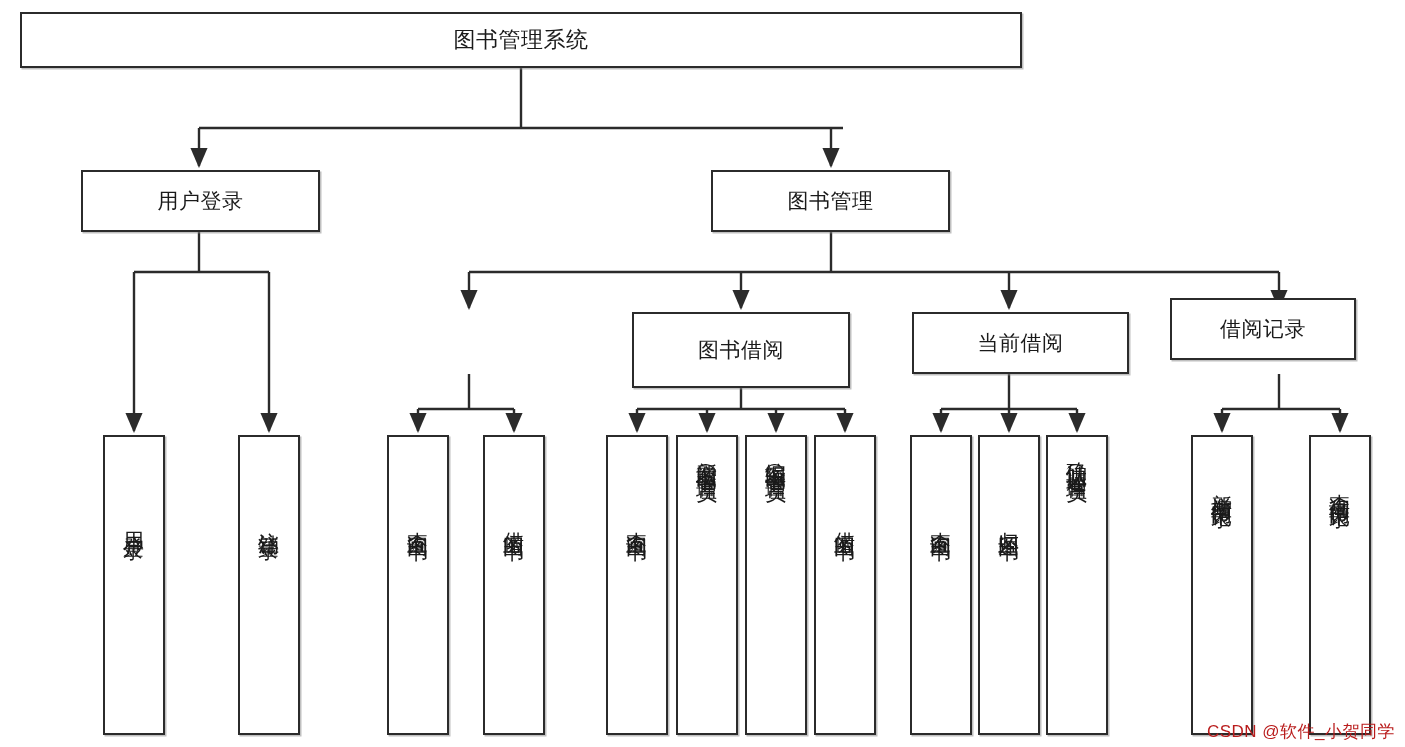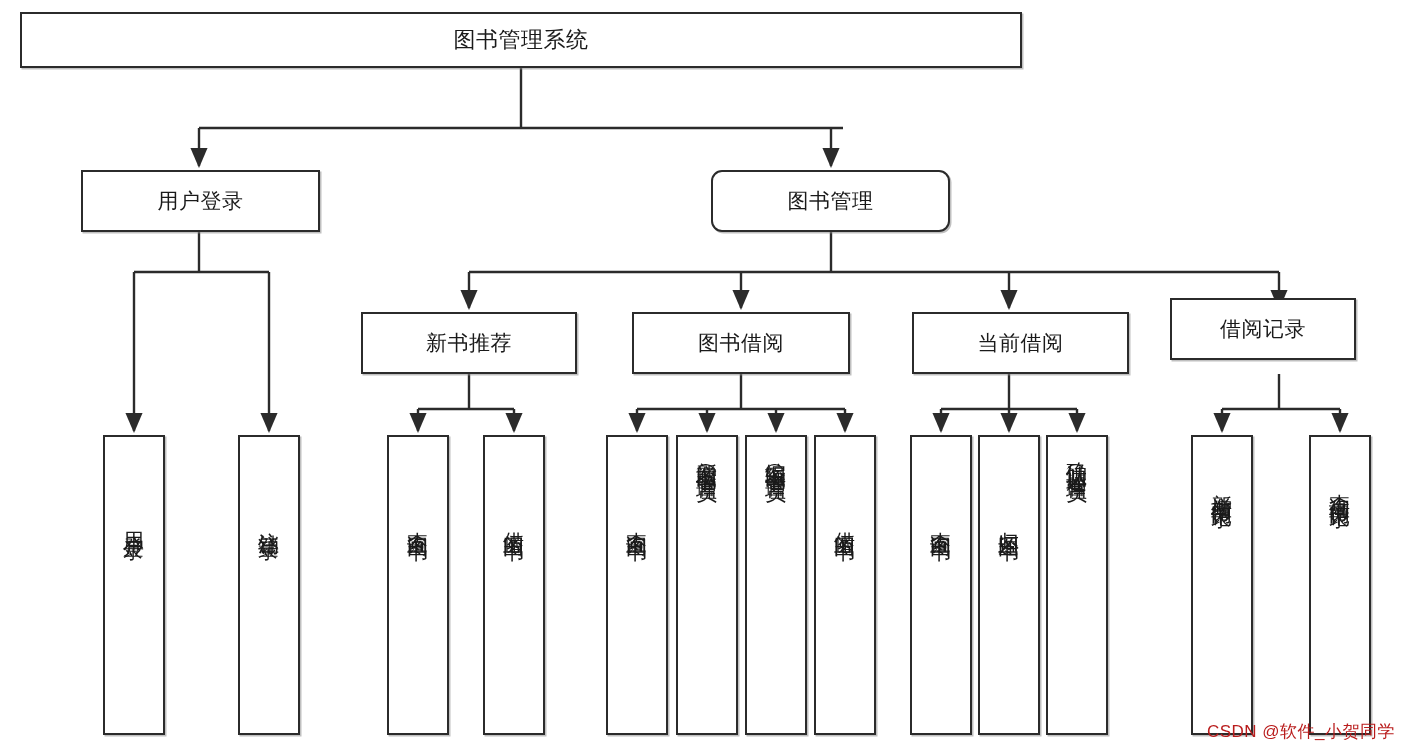--- a/index.html
+++ b/index.html
@@ -123,28 +123,25 @@
     </g>
   </svg>
 
   <div class="node root" style="left:20px; top:12px; width:1002px; height:56px;">
     <span class="label">图书管理系统</span>
   </div>
 
   <div class="node" style="left:81px; top:170px; width:239px; height:62px;">
     <span class="label">用户登录</span>
   </div>
-  <div class="node" style="left:711px; top:170px; width:239px; height:62px;border-radius:11px;">
+  <div class="node" style="left:711px; top:170px; width:239px; height:62px;">
     <span class="label">图书管理</span>
   </div>
 
-  <div class="node" style="left:361px; top:312px; width:216px; height:62px;">
-    <span class="label">新书推荐</span>
-  </div>
-  <div class="node" style="left:632px; top:312px; width:218px; height:62px;">
+  <div class="node" style="left:632px; top:312px; width:218px; height:76px;">
     <span class="label">图书借阅</span>
   </div>
   <div class="node" style="left:901px; top:312px; width:217px; height:62px;margin-left:11px;">
     <span class="label">当前借阅</span>
   </div>
   <div class="node" style="left:1170px; top:298px; width:186px; height:62px;">
     <span class="label">借阅记录</span>
   </div>
 
   <div class="node leaf" style="left:103px; top:435px; width:62px; height:300px; padding-top:78px;">

